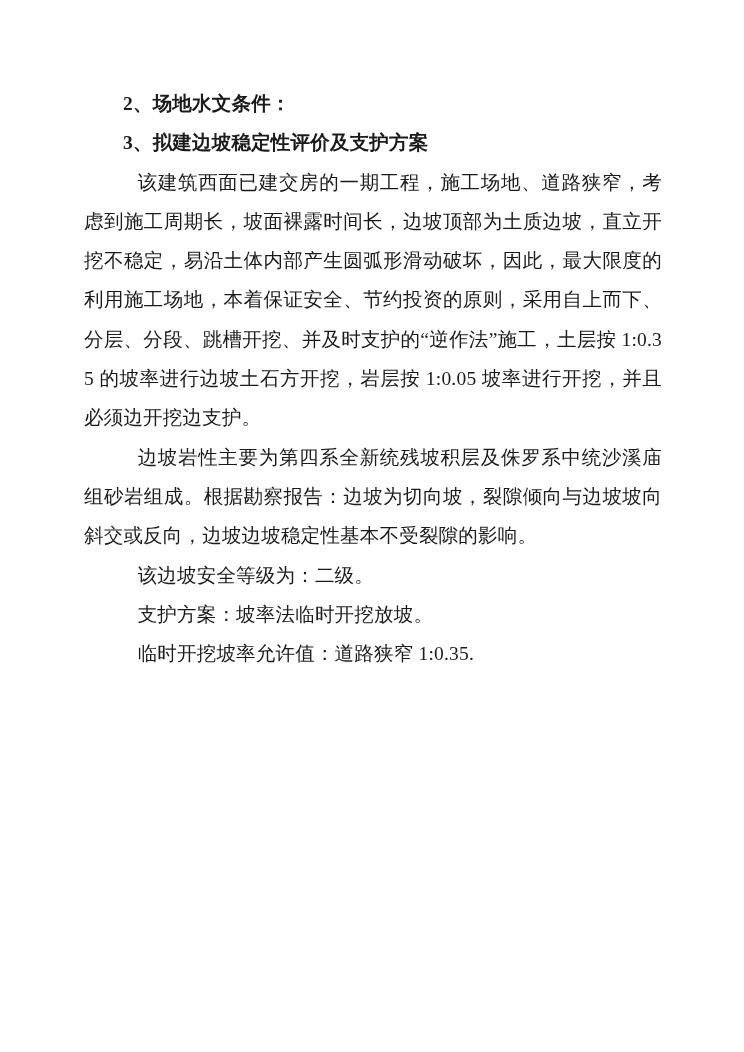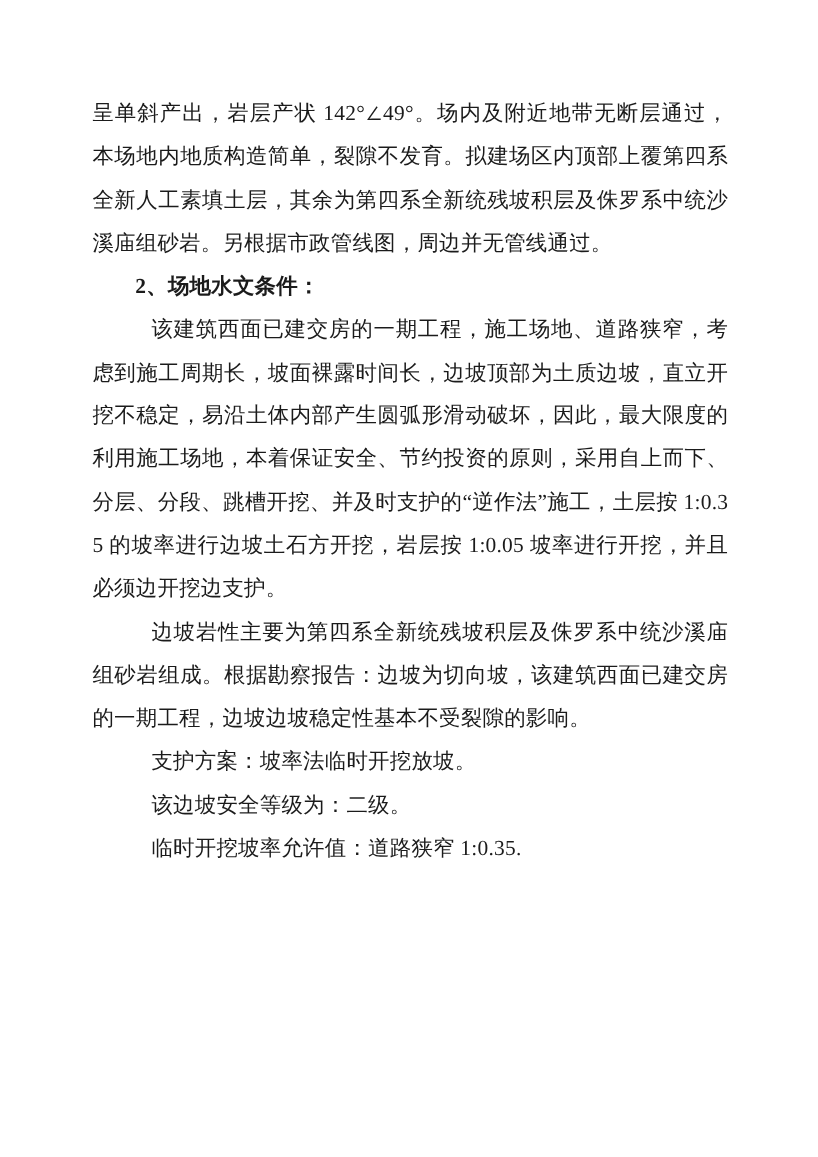--- a/index.html
+++ b/index.html
@@ -34,29 +34,29 @@
   }
   p.heading {
     font-weight: bold;
     text-indent: 2em;
   }
 </style>
 </head>
 <body>
 
 <div class="page">
-  <p class="body noindent">呈单斜产出，岩层产状 142°∠49°。场内及附近地带无断层通过，本场地内地质构造简单，裂隙不发育。拟建场区内顶部上覆第四系全新人工素填土层，其余为第四系全新统残坡积层及侏罗系中统沙溪庙组砂岩。另根据市政管线图，周边并无管线通过。</p>
 
   <p class="heading">2、场地水文条件：</p>
 
 
 
+  <p class="heading">3、拟建边坡稳定性评价及支护方案</p>
 
   <p class="body">该建筑西面已建交房的一期工程，施工场地、道路狭窄，考虑到施工周期长，坡面裸露时间长，边坡顶部为土质边坡，直立开挖不稳定，易沿土体内部产生圆弧形滑动破坏，因此，最大限度的利用施工场地，本着保证安全、节约投资的原则，采用自上而下、分层、分段、跳槽开挖、并及时支护的“逆作法”施工，土层按 1:0.35 的坡率进行边坡土石方开挖，岩层按 1:0.05 坡率进行开挖，并且必须边开挖边支护。</p>
 
-  <p class="body">边坡岩性主要为第四系全新统残坡积层及侏罗系中统沙溪庙组砂岩组成。根据勘察报告：边坡为切向坡，该建筑西面已建交房的一期工程，边坡边坡稳定性基本不受裂隙的影响。</p>
+  <p class="body">边坡岩性主要为第四系全新统残坡积层及侏罗系中统沙溪庙组砂岩组成。根据勘察报告：边坡为切向坡，裂隙倾向与边坡坡向斜交或反向，边坡边坡稳定性基本不受裂隙的影响。</p>
+
+  <p class="body">该边坡安全等级为：二级。</p>
 
   <p class="body">支护方案：坡率法临时开挖放坡。</p>
-
-  <p class="body">该边坡安全等级为：二级。</p>
 
   <p class="body">临时开挖坡率允许值：道路狭窄 1:0.35.</p>
 </div>
 
 </body></html>

